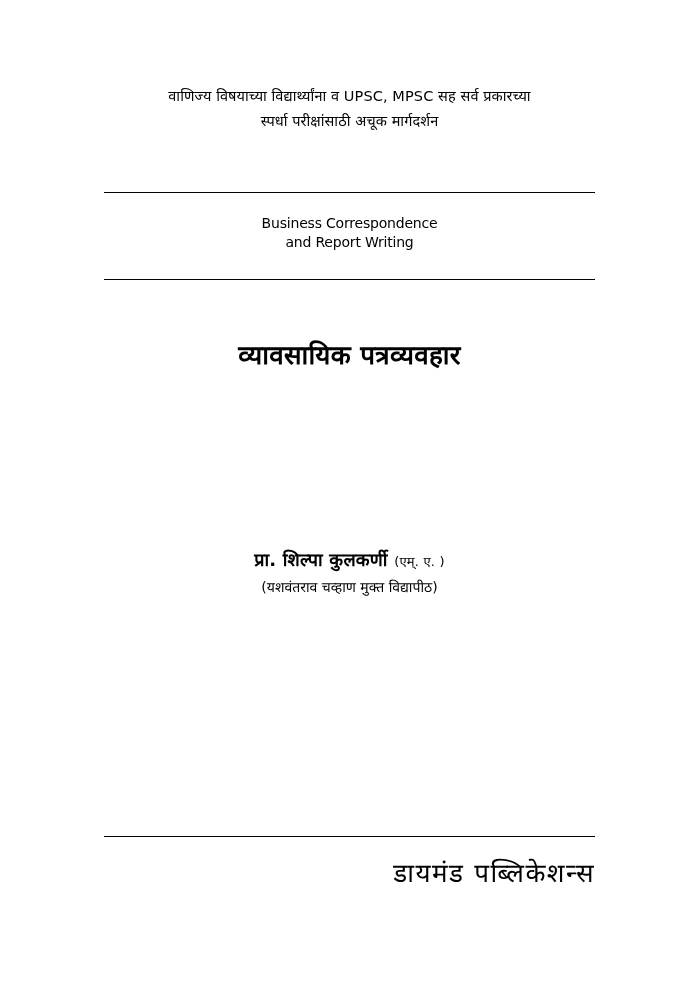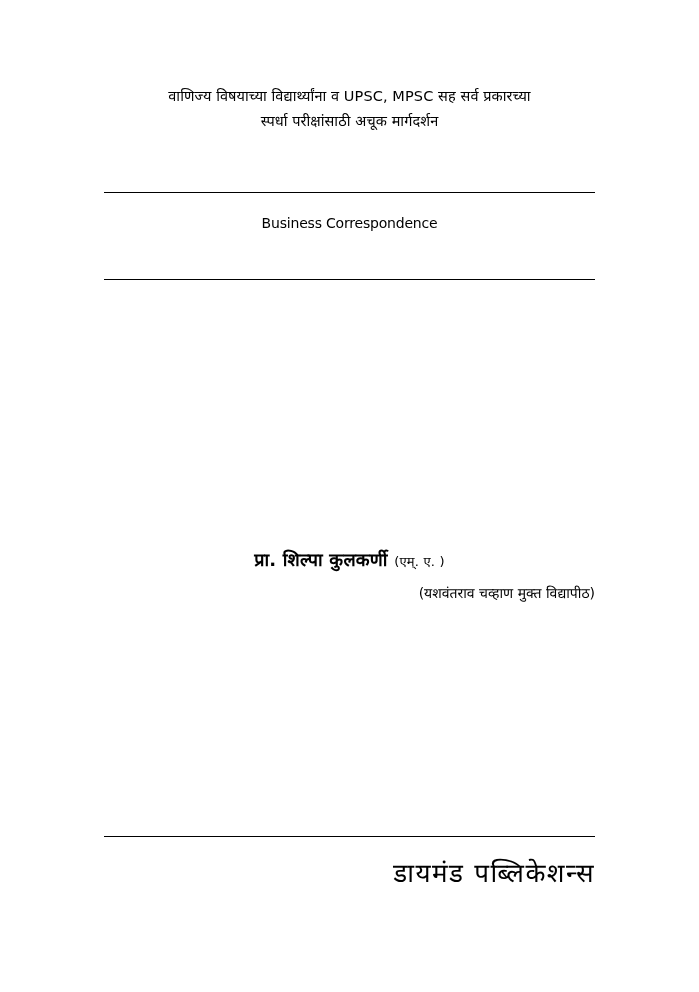--- a/index.html
+++ b/index.html
@@ -90,25 +90,24 @@
     font-size: 18px;
     font-weight: bold;
     line-height: 1.5;
     letter-spacing: 0.2px;
   }
   .author-name .degree {
     font-weight: normal;
     font-size: 13px;
   }
   .author-affil {
-    margin-top: 10px;
+    margin-top: 4px;
     font-family: "DejaVu Sans", sans-serif;
     font-size: 14px;
     line-height: 1.5;
-    text-align: right;
   }
 
   
   .publisher {
     position: absolute;
     top: 855px;
     left: 104px;
     width: 491px;
     text-align: right;
     font-family: "DejaVu Sans", sans-serif;
@@ -124,25 +123,27 @@
 
   <div class="tagline">
     <span class="ln">वाणिज्य विषयाच्या विद्यार्थ्यांना व UPSC, MPSC सह सर्व प्रकारच्या</span>
     <span class="ln">स्पर्धा परीक्षांसाठी अचूक मार्गदर्शन</span>
   </div>
 
   <div class="rule rule-top"></div>
 
   <div class="eng-title">
     <span class="ln">Business Correspondence</span>
+    <span class="ln">and Report Writing</span>
   </div>
 
   <div class="rule rule-mid"></div>
 
   <div class="mr-title">
+    <span class="ln">व्यावसायिक पत्रव्यवहार</span>
   </div>
 
   <div class="author">
     <div class="author-name">
       <span>प्रा. शिल्पा कुलकर्णी</span>
       <span class="degree">(एम्. ए. )</span>
     </div>
     <div class="author-affil">(यशवंतराव चव्हाण मुक्त विद्यापीठ)</div>
   </div>
 

